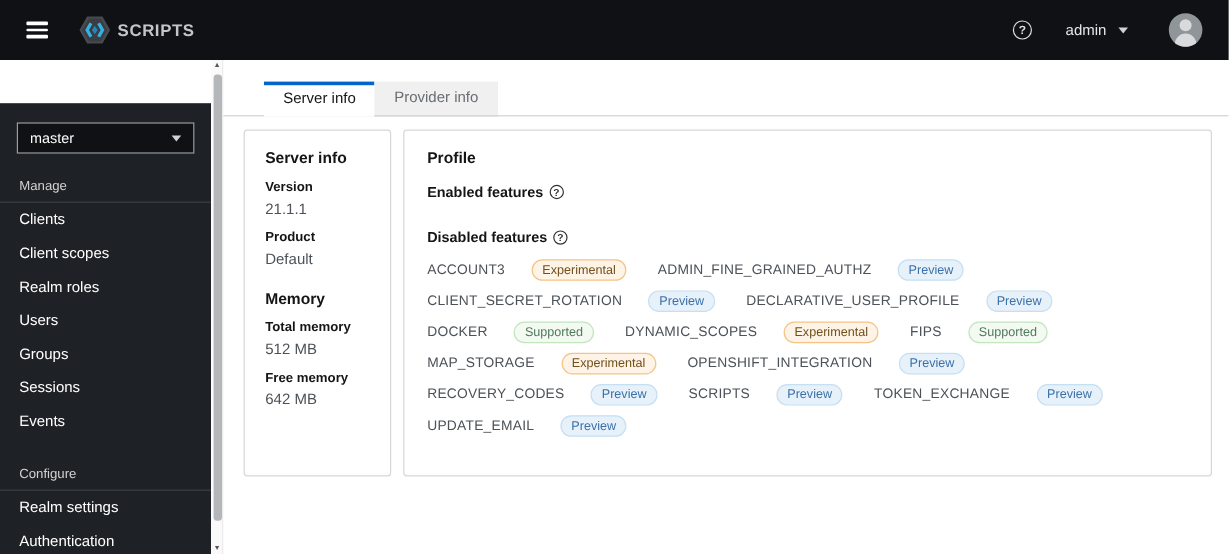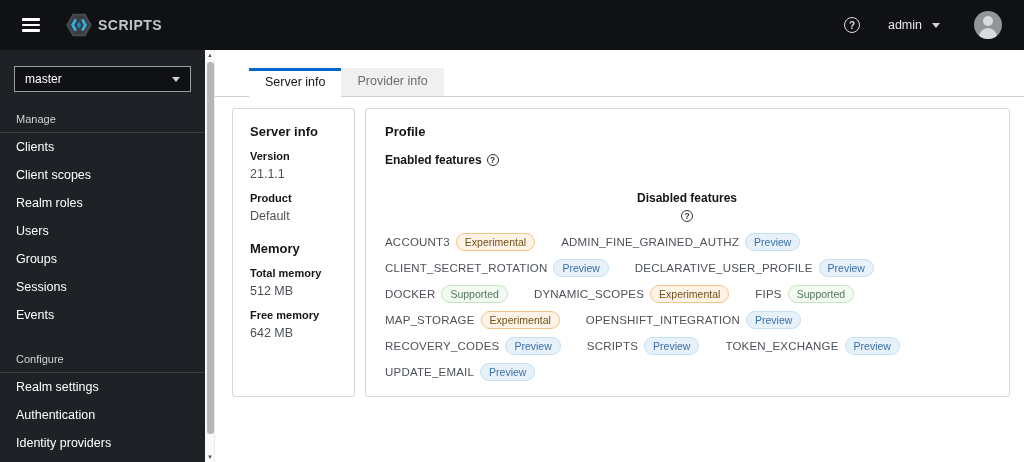--- a/index.html
+++ b/index.html
@@ -16,21 +16,21 @@
   .help-circle { width:16px; height:16px; border:1.4px solid #dedede; border-radius:50%;
     color:#dedede; font-size:10px; font-weight:bold; display:flex; align-items:center; justify-content:center; cursor:pointer; }
   .user-menu { display:flex; align-items:center; gap:10px; color:#e6e6e6; font-size:12.5px; cursor:pointer; }
   .caret { width:0; height:0; border-left:4px solid transparent; border-right:4px solid transparent; border-top:5px solid #d2d2d2; }
   .avatar { width:28px; height:28px; border-radius:50%; background:#90959a; position:relative; overflow:hidden; margin-left:6px; cursor:pointer; }
   .avatar .head { position:absolute; width:10px; height:10px; border-radius:50%; background:#d8dadc; left:9px; top:5px; }
   .avatar .body { position:absolute; width:18px; height:12px; border-radius:9px 9px 0 0; background:#d8dadc; left:5px; top:17px; }
 
   
   .shell { display:flex; height:412px; }
-  .sidebar { width:205px; background:#1e2125; color:#fff; flex-shrink:0; }
+  .sidebar { width:176px; background:#1e2125; color:#fff; flex-shrink:0;margin-top:36px; }
   .realm-select { margin:16px 14px 0 14px; height:26px; border:1px solid #9a9da0; background:#0f1114;
     display:flex; align-items:center; justify-content:space-between; padding:0 10px; font-size:12px; color:#fff; cursor:pointer; }
   .nav-section { margin-top:21px; }
   .nav-section + .nav-section { margin-top:24px; }
   .nav-title { font-size:11px; color:#d2d2d2; padding:0 16px 7px 16px; }
   .nav-divider { border-bottom:1px solid #3c3f42; }
   .nav-item { font-size:12.5px; color:#fff; padding:7px 16px; cursor:pointer; }
 
   
   .main-wrap { flex:1; position:relative; background:#fff; }
@@ -58,26 +58,26 @@
   .card.profile { flex:1; padding:15px 20px 16px 19px; }
   .card-heading { font-size:13px; font-weight:bold; color:#151515; }
 
   .field { margin-top:11px; }
   .field .f-label { font-size:11px; font-weight:bold; color:#151515; }
   .field .f-value { font-size:12.5px; color:#4d5258; margin-top:5px; }
   .mem-heading { margin-top:18px; }
 
   .feat-label { display:flex; align-items:center; gap:5px; font-size:12px; font-weight:bold; color:#151515; }
   .feat-label.enabled { margin-top:14px; }
-  .feat-label.disabled { margin-top:24px;flex-direction:column; }
+  .feat-label.disabled { margin-top:24px; }
   .q-icon { width:12px; height:12px; border:1.2px solid #333; border-radius:50%; color:#333; font-size:8.5px; font-weight:bold;
     display:inline-flex; align-items:center; justify-content:center; cursor:pointer; }
 
   .feature-list { margin-top:11px; display:flex; flex-wrap:wrap; column-gap:26px; row-gap:8px; max-width:648px; }
-  .feature { display:flex; align-items:center; gap:6px; }
+  .feature { display:flex; align-items:center; gap:22px; }
   .feature .f-name { font-size:11.5px; color:#4d5258; letter-spacing:.2px; }
   .badge { font-size:10.5px; padding:1.5px 8px 2.5px 8px; border-radius:10px; border:1px solid; white-space:nowrap; }
   .badge-blue   { background:var(--badge-blue-bg);   border-color:var(--badge-blue-bd);   color:var(--badge-blue-fg); }
   .badge-orange { background:var(--badge-orange-bg); border-color:var(--badge-orange-bd); color:var(--badge-orange-fg); }
   .badge-green  { background:var(--badge-green-bg);  border-color:var(--badge-green-bd);  color:var(--badge-green-fg); }
 </style>
 </head>
 <body>
 
 <header class="topbar">

